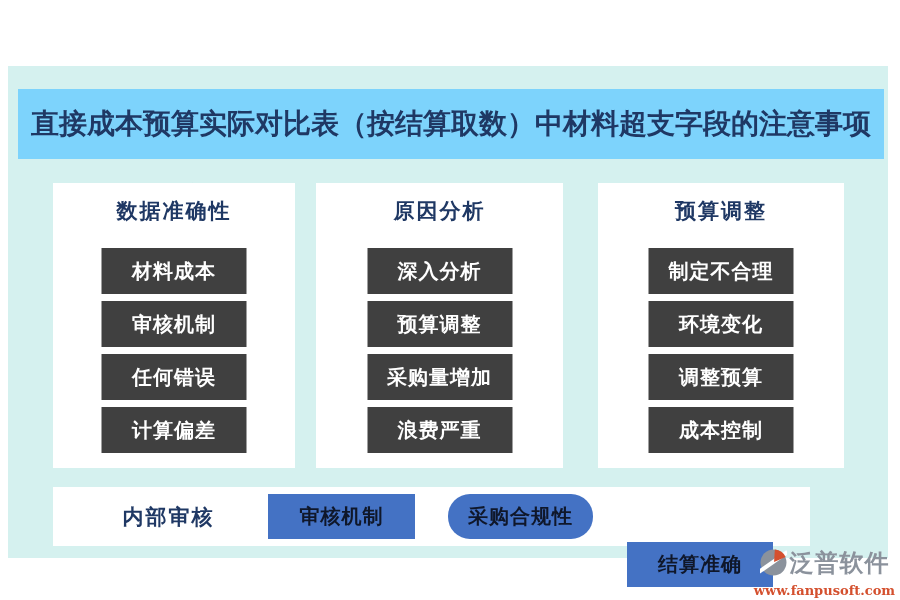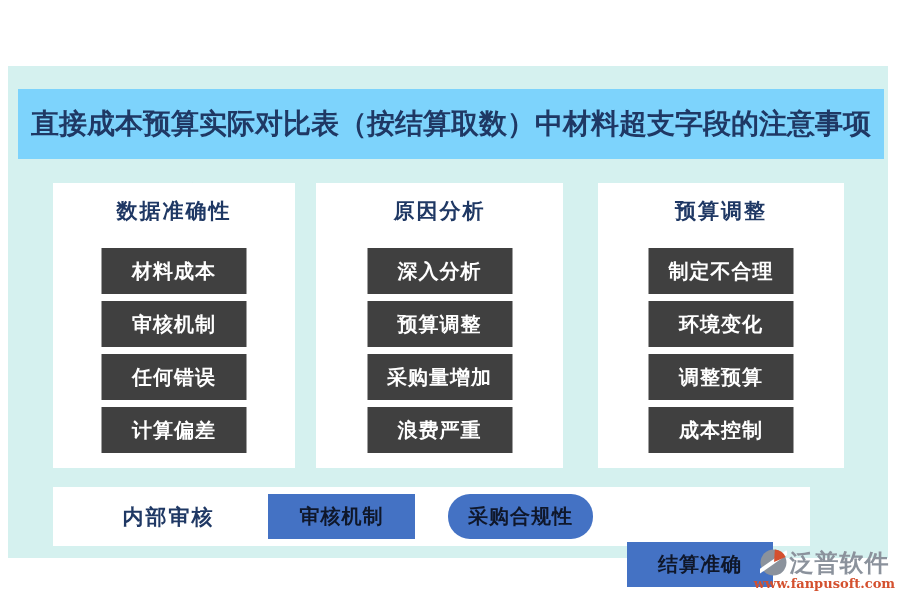--- a/index.html
+++ b/index.html
@@ -76,21 +76,21 @@
     position:absolute;left:752px;top:549px;width:145px;
     display:flex;flex-direction:column;align-items:center;line-height:1;
   }
   .wm-bottom-row{display:flex;align-items:center;gap:3px;}
   .wm-bottom .logo{width:27px;height:27px;}
   .wm-bottom-brand{
     font-size:24px;font-weight:bold;color:#8b929c;letter-spacing:1px;white-space:nowrap;
   }
   .wm-bottom-url{
     font-family:"DejaVu Serif","Liberation Serif",serif;
-    font-size:13px;font-weight:bold;color:#d4502e;margin-top:1px;white-space:nowrap;
+    font-size:13px;font-weight:bold;color:#d4502e;margin-top:8px;white-space:nowrap;
   }
 </style>
 </head>
 <body>
 
 <div class="cyan-panel"></div>
 
 <div class="title-strip">
   <div class="page-title">直接成本预算实际对比表（按结算取数）中材料超支字段的注意事项</div>
 </div>

